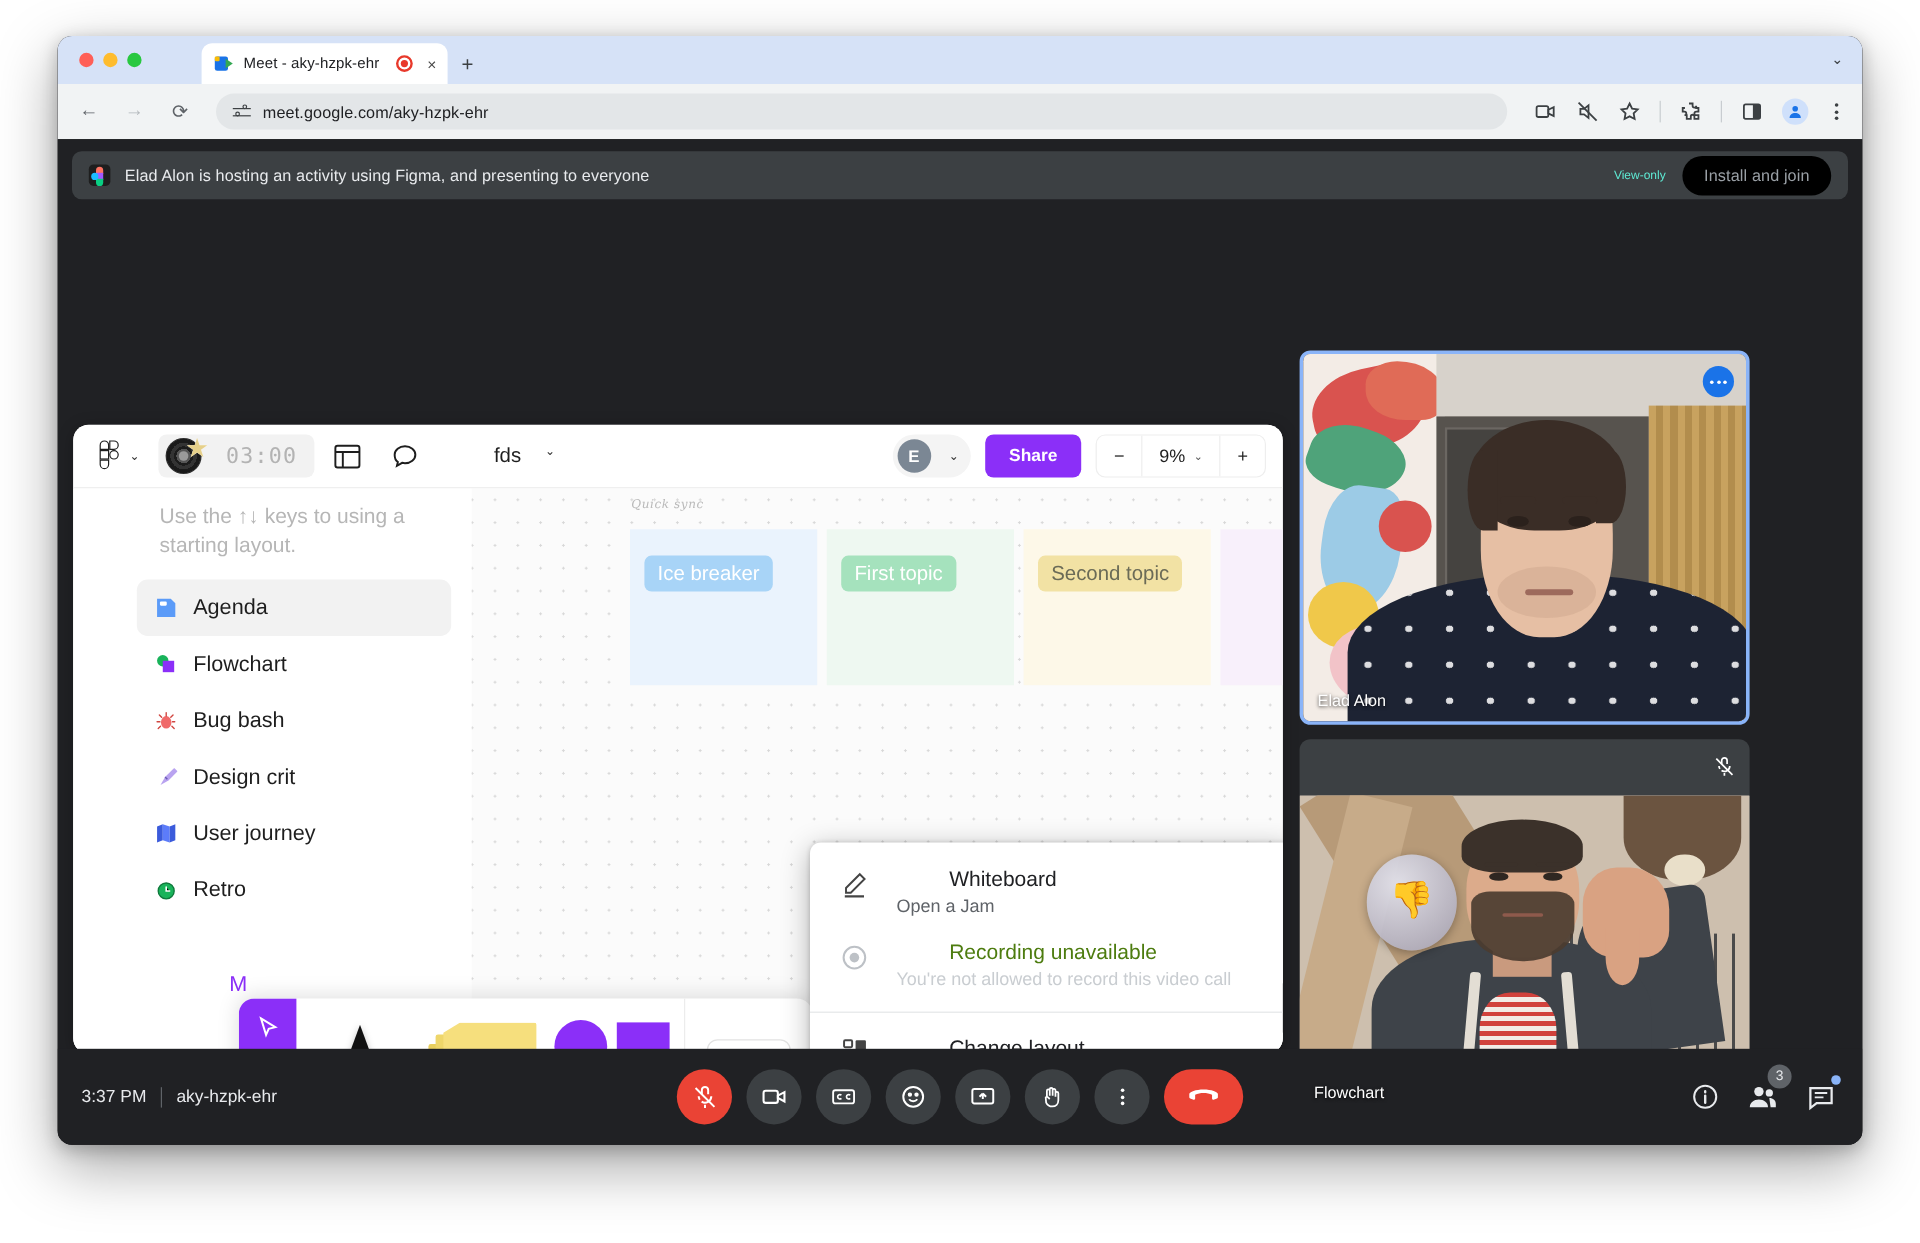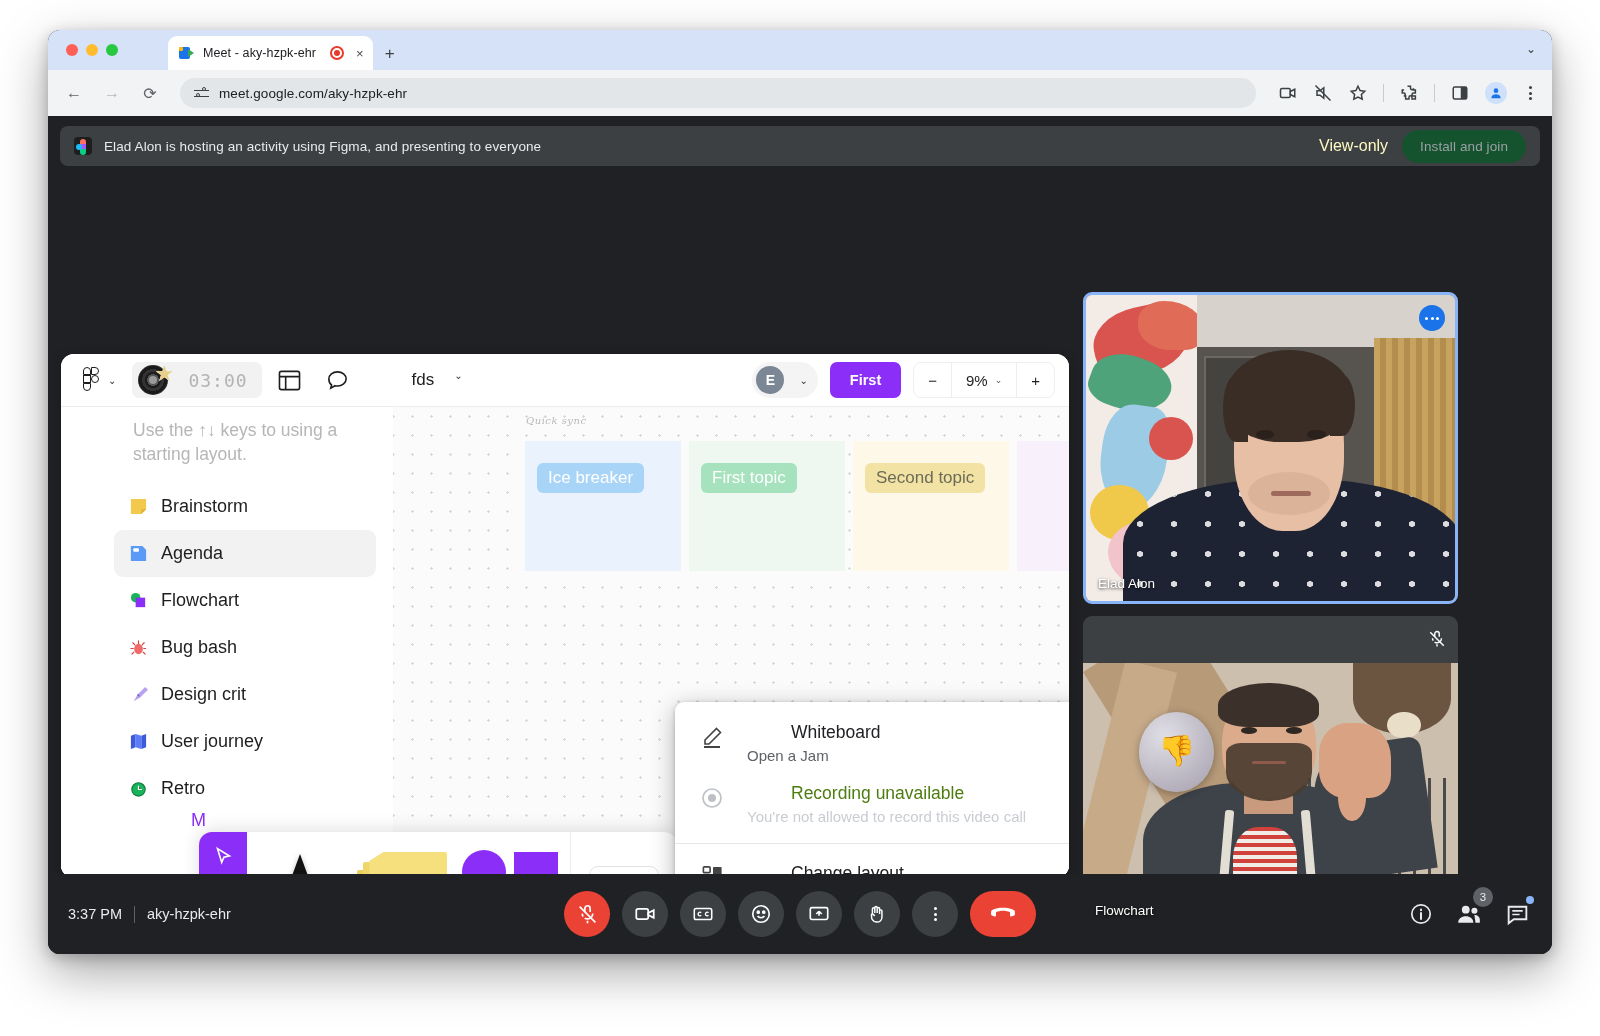--- a/index.html
+++ b/index.html
@@ -73,23 +73,23 @@
     padding:0 14px; gap:12px;
   }
   .figma-badge{width:18px;height:18px;border-radius:4px;background:#1e1e1e;position:relative;overflow:hidden;flex:0 0 auto;}
   .figma-badge span{position:absolute;width:6px;height:6px;}
   .fb1{left:6px;top:2px;background:#ff7262;border-radius:3px 3px 0 0;}
   .fb2{left:6px;top:7px;background:#a259ff;border-radius:0;}
   .fb3{left:6px;top:12px;background:#0acf83;border-radius:0 0 3px 3px;}
   .fb4{left:2px;top:7px;background:#1abcfe;border-radius:3px;}
   .banner-text{ color:#e8eaed; font-size:13.5px; letter-spacing:.1px;}
   .banner-right{ margin-left:auto; display:flex; align-items:center; gap:14px;}
-  .view-only{ color:#fef9c3; font-size:16px; }
+  .view-only{ color:#5eead4; font-size:10px; }
   .install-btn{
-    background:#14532d; color:#9aa0a6; font-size:13.5px; border:none;
+    background:#000000; color:#9aa0a6; font-size:13.5px; border:none;
     border-radius:18px; padding:9px 18px; letter-spacing:.1px;
   }
 
   
   .figma-panel{
     position:absolute; left:13px; top:238px; width:1008px; height:524px;
     background:#fff; border-radius:13px; overflow:hidden;
     box-shadow:0 2px 12px rgba(0,0,0,.25);
   }
   .figma-top{
@@ -401,45 +401,36 @@
           </span>
           <div class="fname">
             <span>fds</span>
             <span class="caret">⌄</span>
           </div>
           <div class="ftop-right">
             <div class="av-pill">
               <span class="av-circ">E</span>
               <span class="caret">⌄</span>
             </div>
-            <button class="share-btn">First</button>
+            <button class="share-btn">Share</button>
             <div class="zoom-group">
               <div>−</div>
               <div class="mid">
                 <span>9%</span>
                 <i>⌄</i>
               </div>
               <div>+</div>
             </div>
           </div>
         </div>
 
         <div class="figma-canvas">
           <div class="canvas-left">
             <div class="hint">Use the ↑↓ keys to using a starting layout.</div>
             <div class="layout-list">
-              <div class="layout-item">
-                <span class="li-ico">
-                  <svg width="19" height="19" viewBox="0 0 20 20">
-                      <path d="M2 2h16v11l-5 5H2z" fill="#f2c94c"></path>
-                      <path d="M18 13l-5 5v-5z" fill="#e0b33c"></path>
-                    </svg>
-                </span>
-                <span>Brainstorm</span>
-              </div>
               <div class="layout-item sel">
                 <span class="li-ico">
                   <svg width="19" height="19" viewBox="0 0 20 20">
                       <path d="M2 2h12l4 4v12H2z" fill="#5b9bf8"></path>
                       <rect x="4.5" y="4.5" width="6" height="3.6" rx="1" fill="#fff"></rect>
                     </svg>
                 </span>
                 <span>Agenda</span>
               </div>
               <div class="layout-item">

